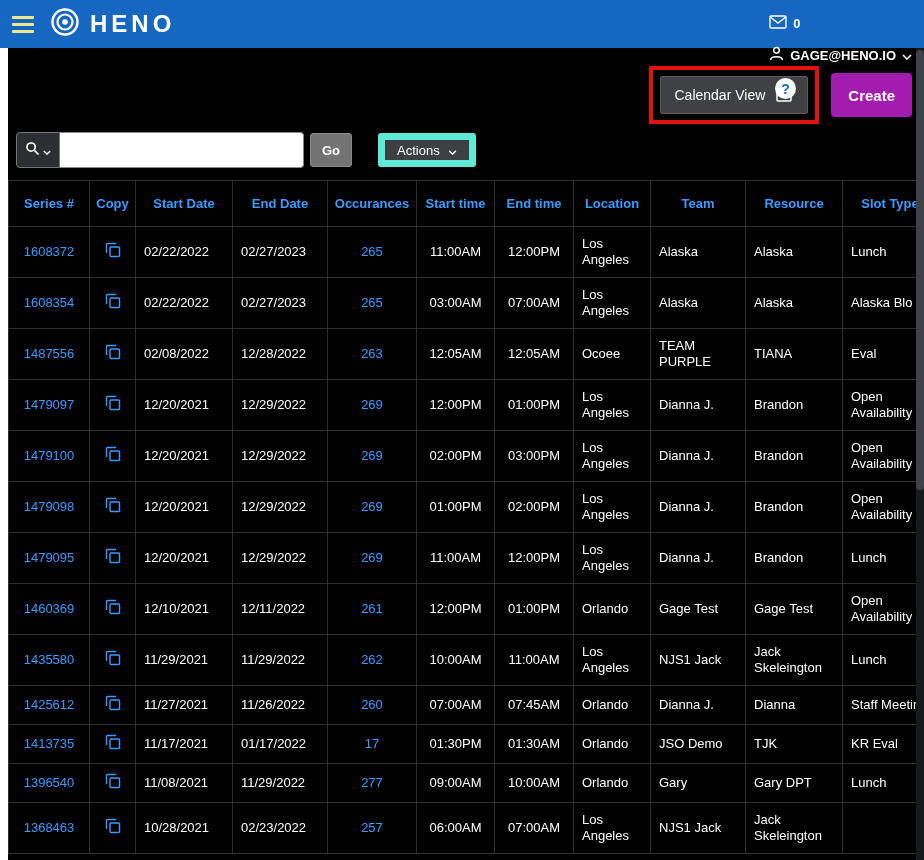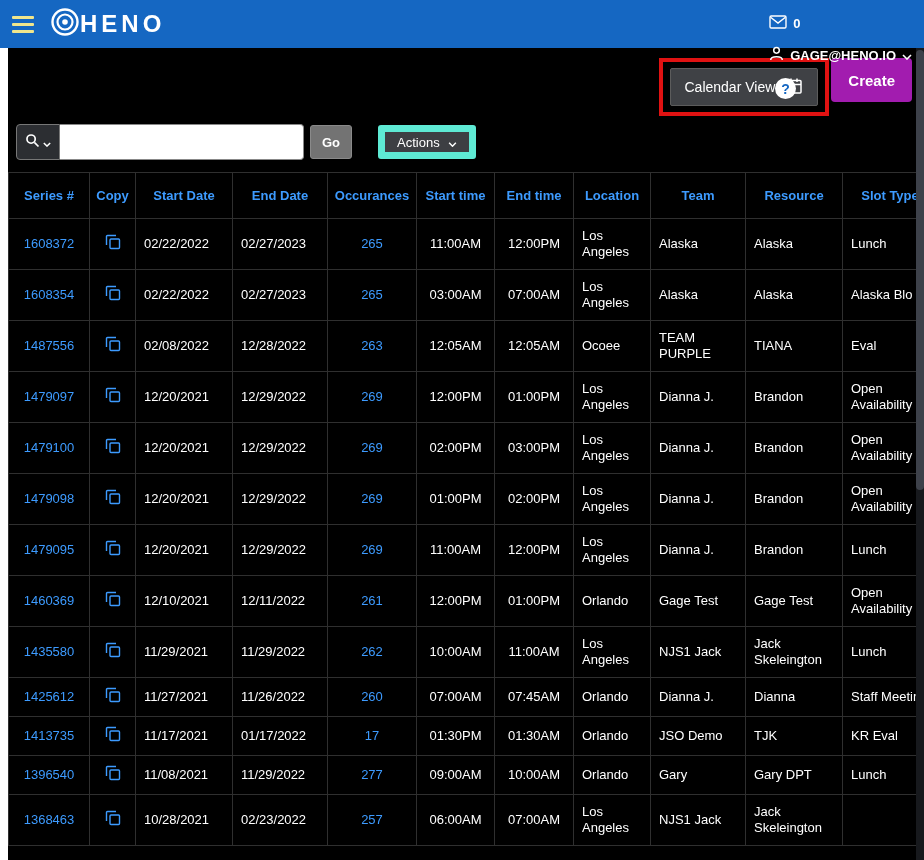--- a/index.html
+++ b/index.html
@@ -4,40 +4,40 @@
 <style>
   * { box-sizing: border-box; margin: 0; padding: 0; }
   body { font-family: "Liberation Sans", "DejaVu Sans", sans-serif; background: #fff; }
   .app { position: relative; width: 924px; height: 860px; background: #fff; overflow: hidden; }
 
   
   .top-header { position: absolute; top: 0; left: 0; width: 924px; height: 48px;
     background: #1567c2; display: flex; align-items: center; padding: 0 12px; z-index: 5; }
   .hamburger { display: flex; flex-direction: column; gap: 4px; width: 22px; cursor: pointer; }
   .hamburger span { height: 3px; background: #f0e68c; border-radius: 1px; }
-  .logo { display: flex; align-items: center; margin-left: 16px; }
+  .logo { display: flex; align-items: center; gap: 10px; margin-left: 16px; }
   .logo-text { color: #fff; font-size: 24px; font-weight: bold; letter-spacing: 4px; }
   .top-nav { margin-left: auto; display: flex; gap: 14px; color: #fff;
     font-size: 13px; font-weight: 600; flex-direction: column; }
   .nav-item { display: flex; align-items: center; gap: 6px; cursor: pointer; white-space: nowrap; }
   .help-circle { width: 21px; height: 21px; border-radius: 50%; background: #fff; color: #1567c2;
     font-weight: bold; font-size: 14px; display: flex; align-items: center; justify-content: center;
     margin-left: 6px; }
 
   
   .main { position: absolute; top: 48px; left: 0; width: 924px; height: 812px; background: #fff; }
   .panel { position: absolute; left: 8px; top: 0; width: 908px; height: 812px; background: #000;
     overflow: hidden; }
   .v-scrollbar { position: absolute; right: 0; top: 0; width: 8px; height: 812px; background: #17191d; }
   .v-scroll-thumb { position: absolute; top: 2px; left: 0; width: 8px; height: 440px;
     background: #3d414a; border-radius: 4px; }
 
   
-  .toolbar-row1 { display: flex; justify-content: flex-end; align-items: flex-start; gap: 2px;
-    padding: 10px 4px 2px 8px; }
+  .toolbar-row1 { display: flex; justify-content: flex-end; align-items: center; gap: 12px;
+    padding: 10px 4px 2px 8px; margin-top: 8px; }
   .redbox { border: 4px solid #e01212; padding: 6px 7px; }
   .calendar-view-btn { background: #3f4145; color: #fff; border: 1px solid #5c5c5c; height: 38px;
     padding: 0 14px; font-size: 14px; display: flex; align-items: center; gap: 10px; cursor: pointer;
     border-radius: 2px; font-family: inherit; }
   .create-btn { background: #a21caf; color: #fff; font-weight: bold; font-size: 15px; border: none;
     height: 44px; padding: 0 17px; border-radius: 4px; cursor: pointer; font-family: inherit; }
 
   .toolbar-row2 { display: flex; align-items: center; padding: 6px 8px 12px 8px; }
   .mag-btn { width: 44px; height: 36px; background: #2c2e32; border: 1px solid #777;
     border-radius: 4px 0 0 4px; display: flex; align-items: center; justify-content: center; gap: 3px;

